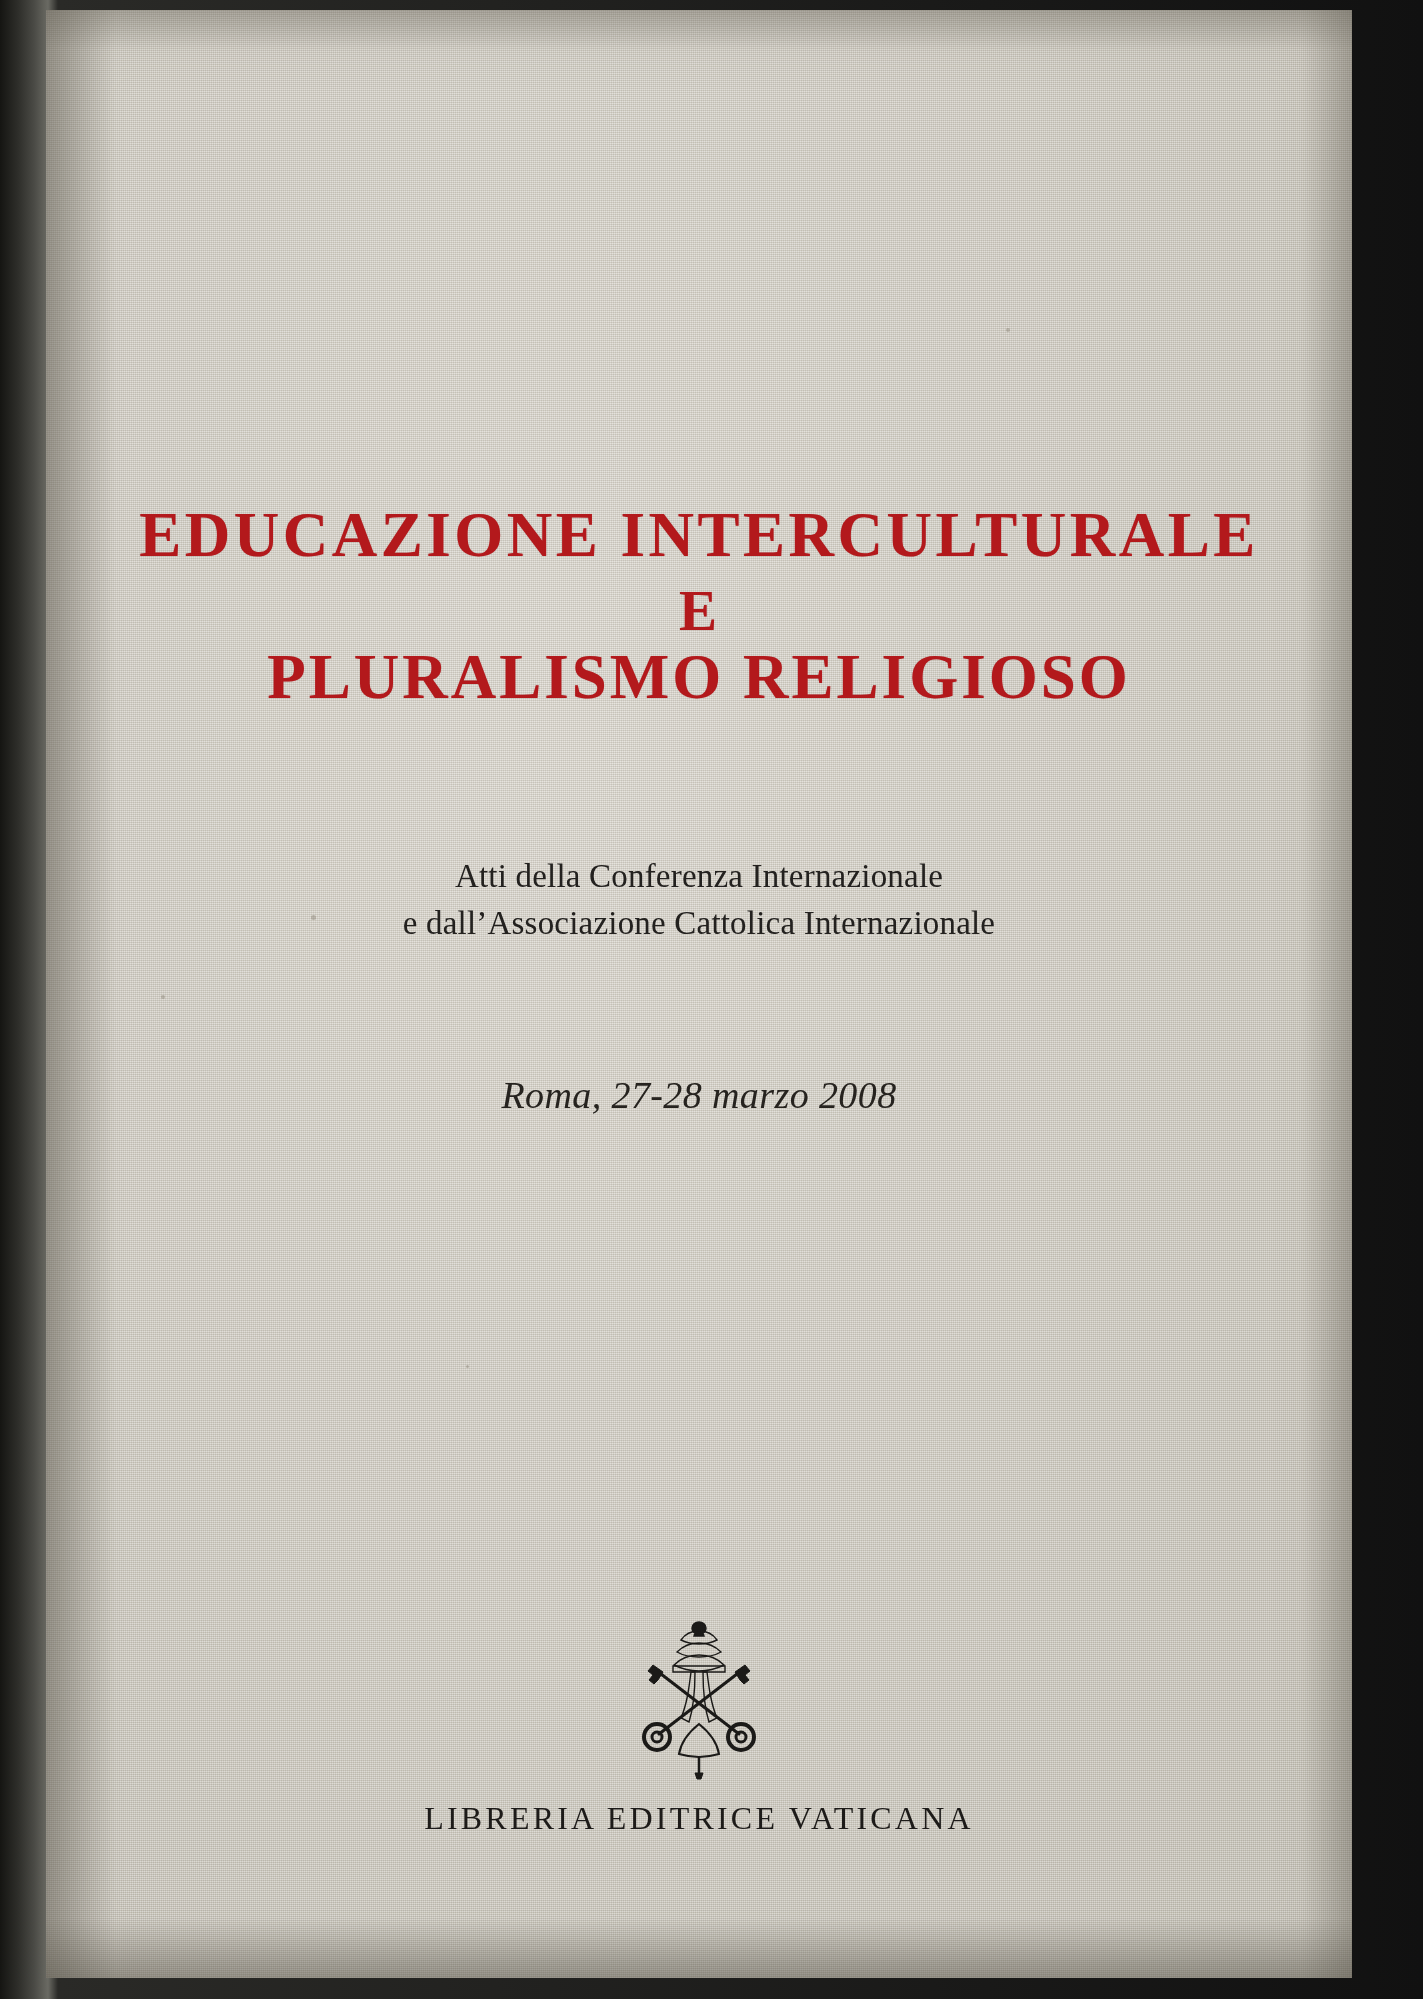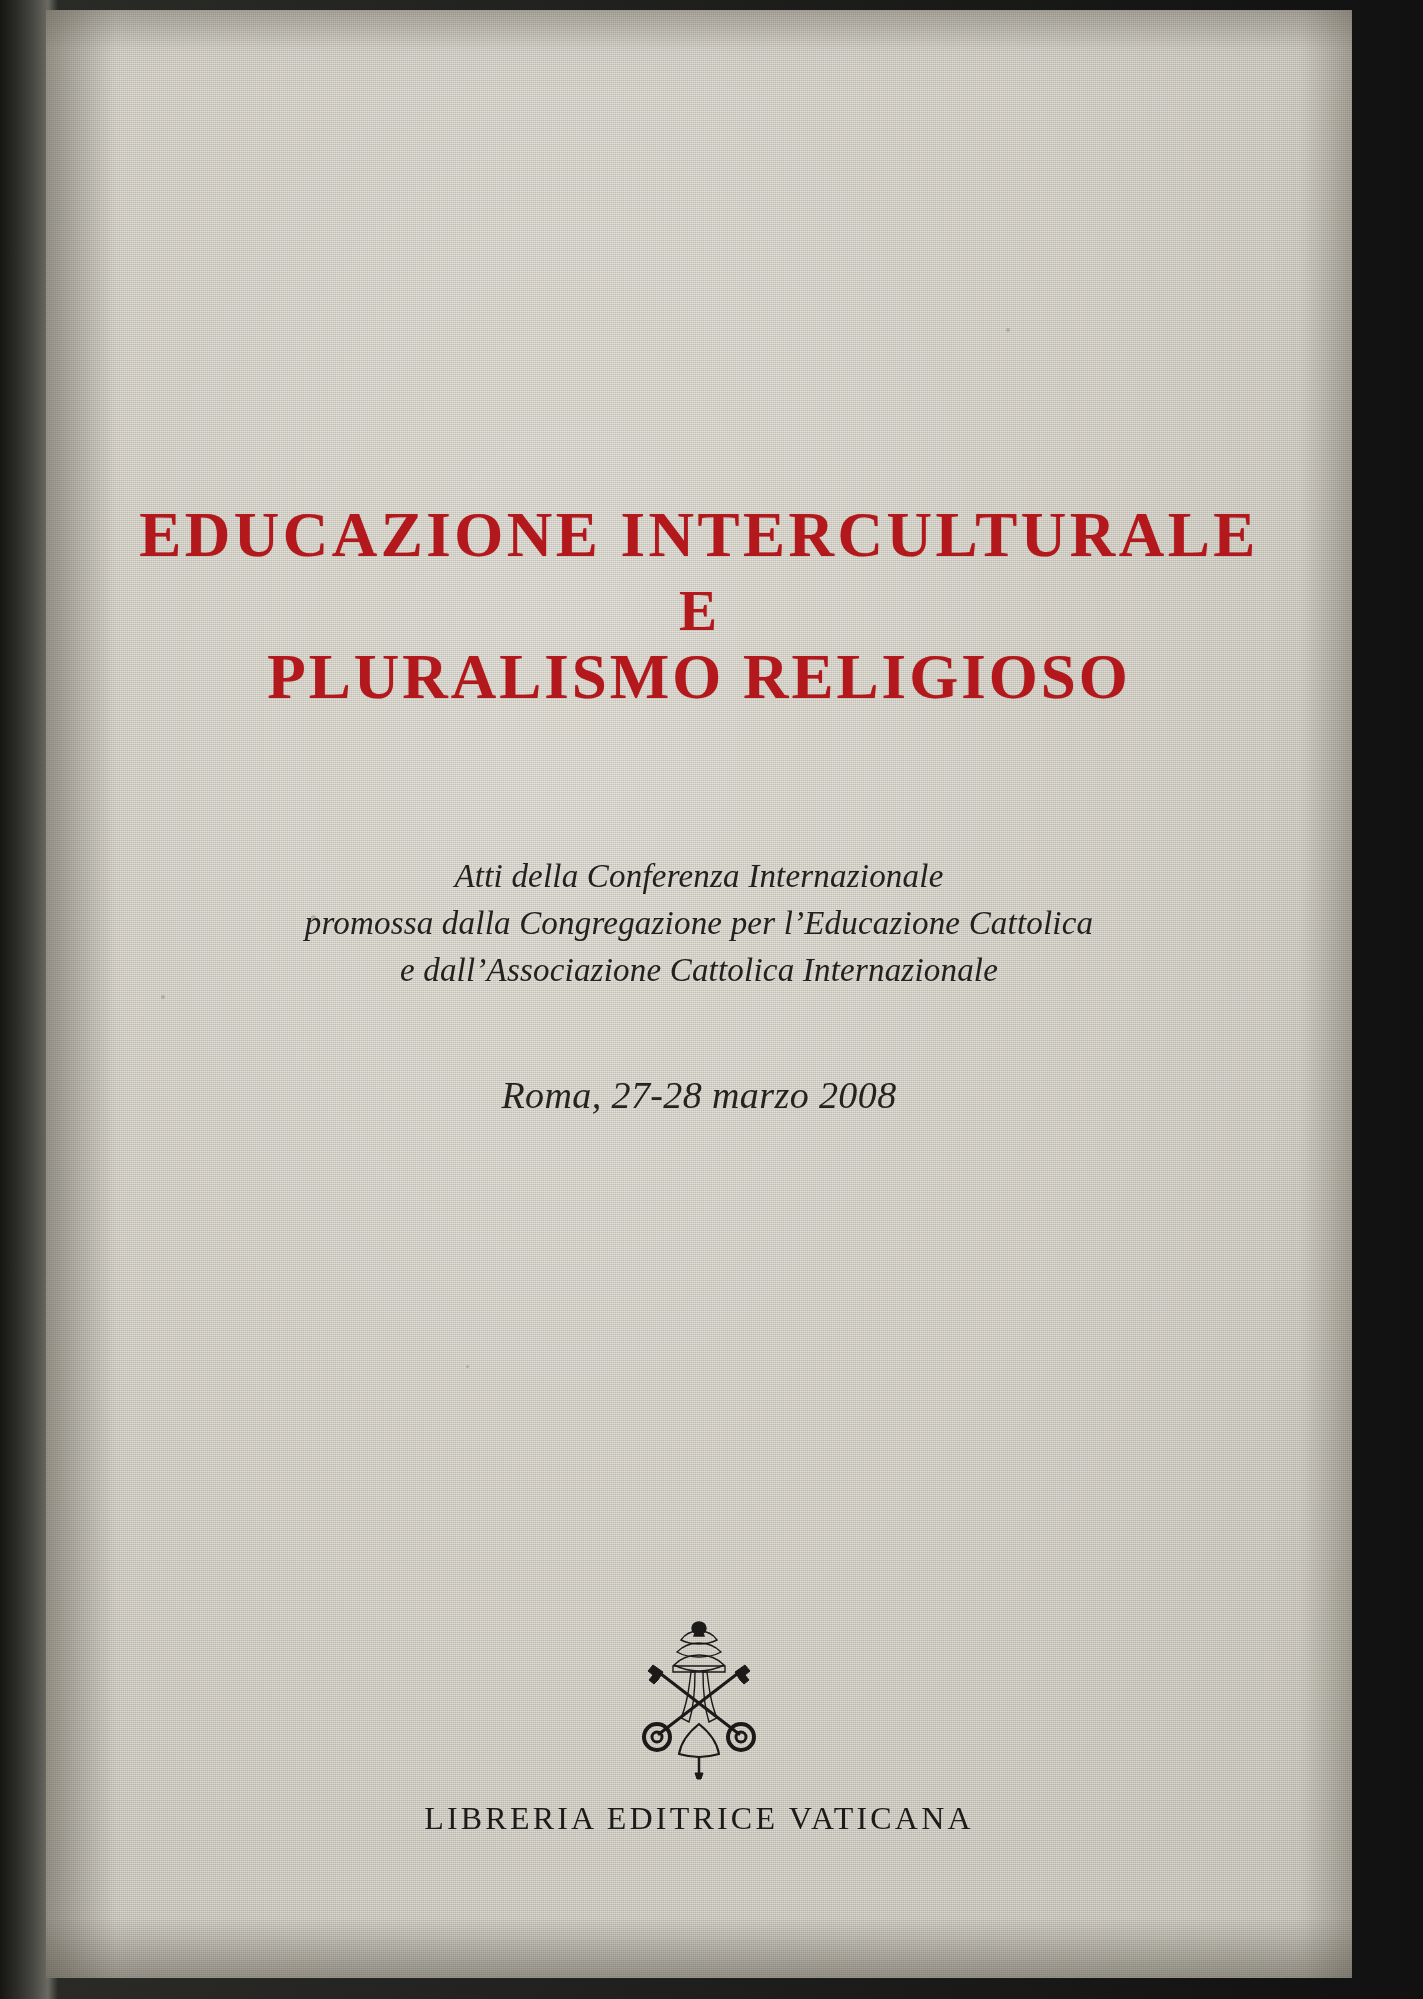--- a/index.html
+++ b/index.html
@@ -98,21 +98,20 @@
     font-size: 63px;
     letter-spacing: 3px;
   }
 
   .subtitle-block {
     position: absolute;
     top: 843px;
     left: 0;
     right: 0;
     color: #23211f;
-    font-style: italic;
     font-size: 33px;
     line-height: 1.42;
     letter-spacing: 0.2px;
   }
 
   .place-date {
     position: absolute;
     top: 1063px;
     left: 0;
     right: 0;
@@ -168,21 +167,20 @@
     <div class="content">
 
       <div class="title-block">
         <div class="title-line title-1">EDUCAZIONE INTERCULTURALE</div>
         <div class="title-line title-2">E</div>
         <div class="title-line title-3">PLURALISMO RELIGIOSO</div>
       </div>
 
       <div class="subtitle-block">
         <div>Atti della Conferenza Internazionale</div>
-        <div>promossa dalla Congregazione per l’Educazione Cattolica</div>
         <div>e dall’Associazione Cattolica Internazionale</div>
       </div>
 
       <div class="place-date">Roma, 27-28 marzo 2008</div>
 
       <div class="emblem">
         <svg viewBox="0 0 140 165" width="140" height="165" aria-hidden="true">
           <g fill="#1b1a18" stroke="#1b1a18" stroke-width="1.4">
 
             <path d="M70 6 c-4 0 -7 3 -7 6 0 2 1 4 3 5 l-1 3 h10 l-1 -3 c2 -1 3 -3 3 -5 0 -3 -3 -6 -7 -6 z" fill="#1b1a18"></path>

